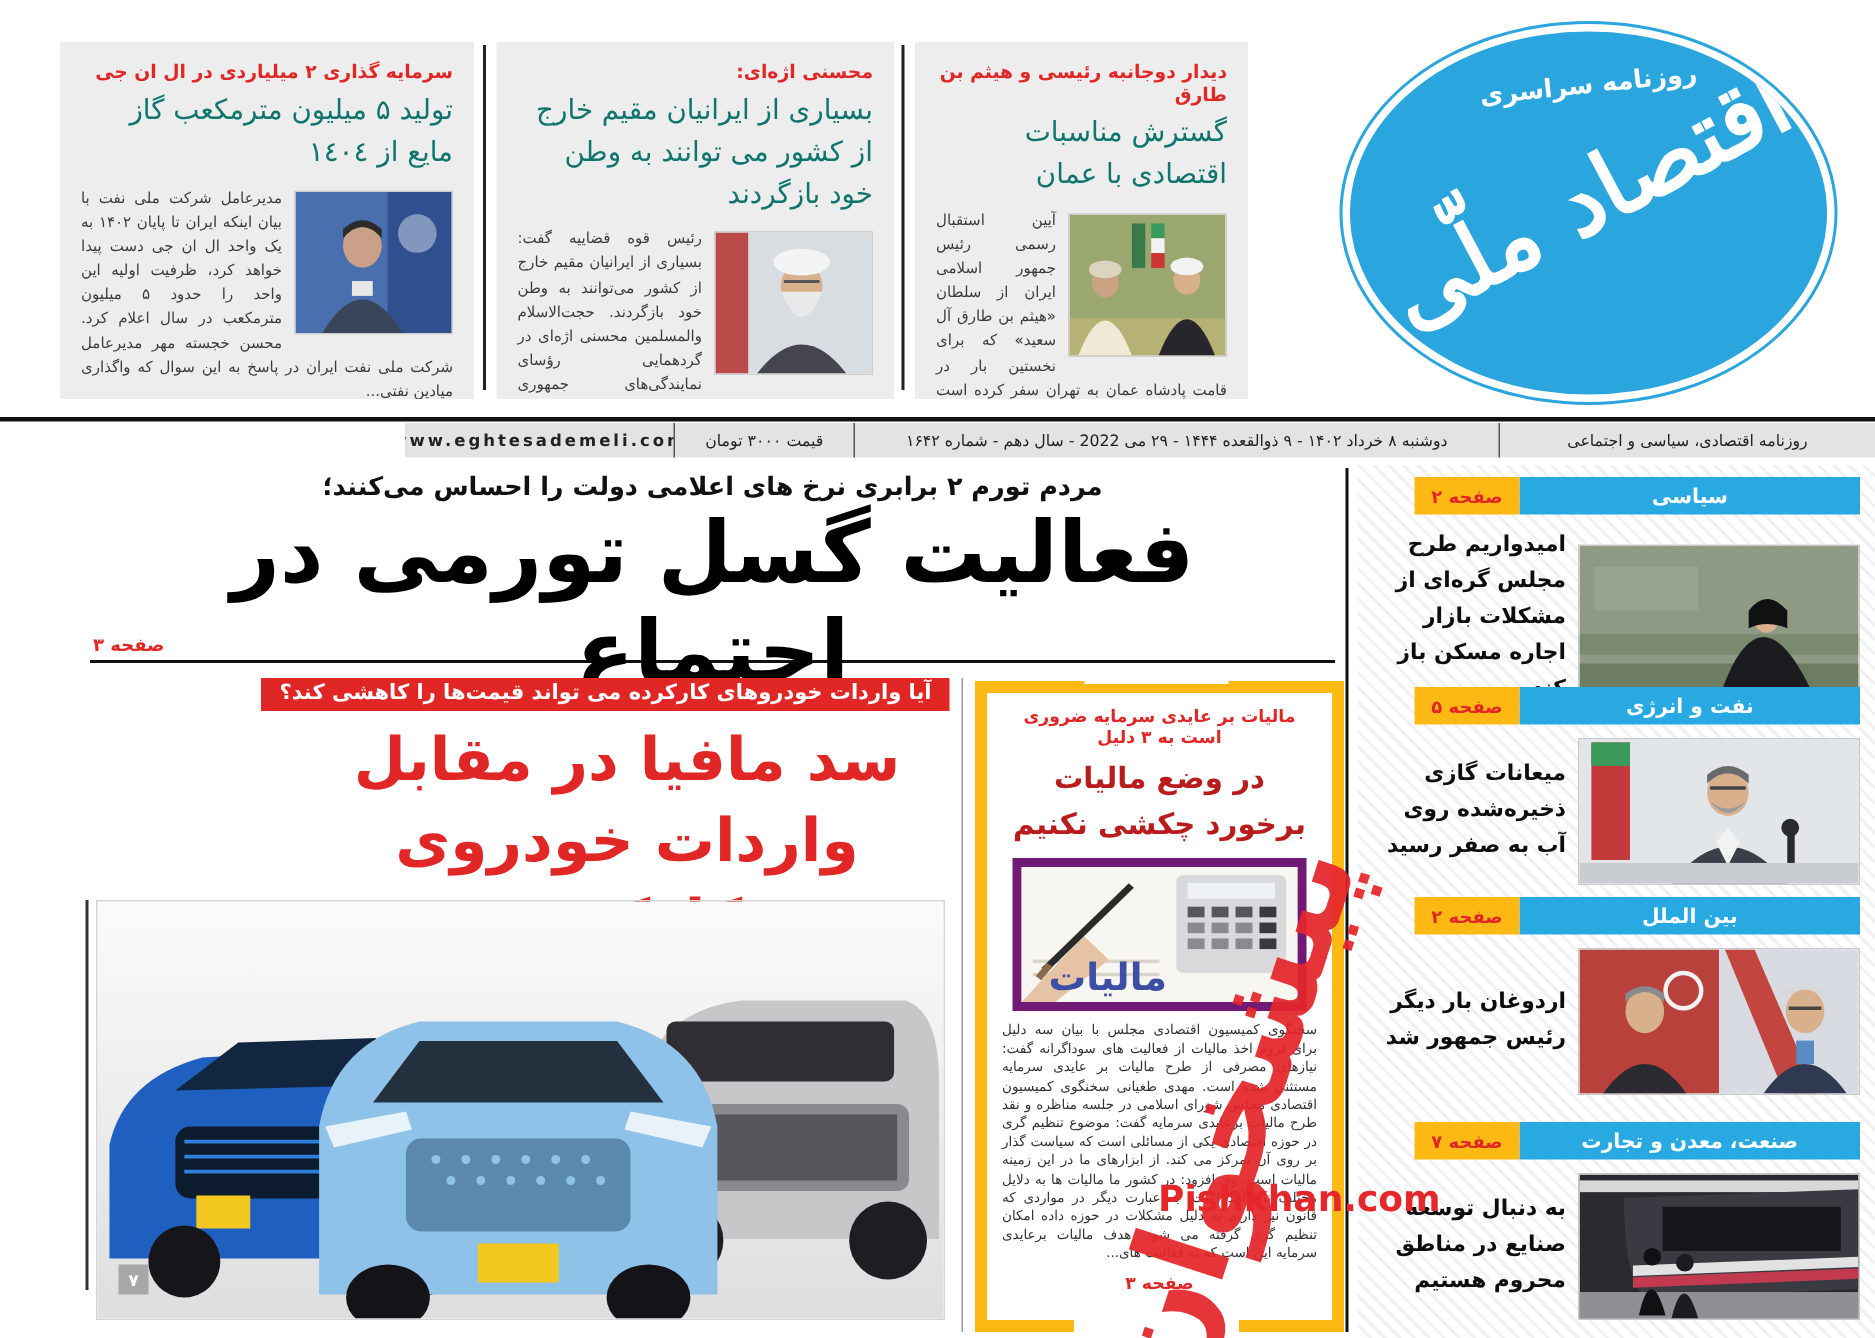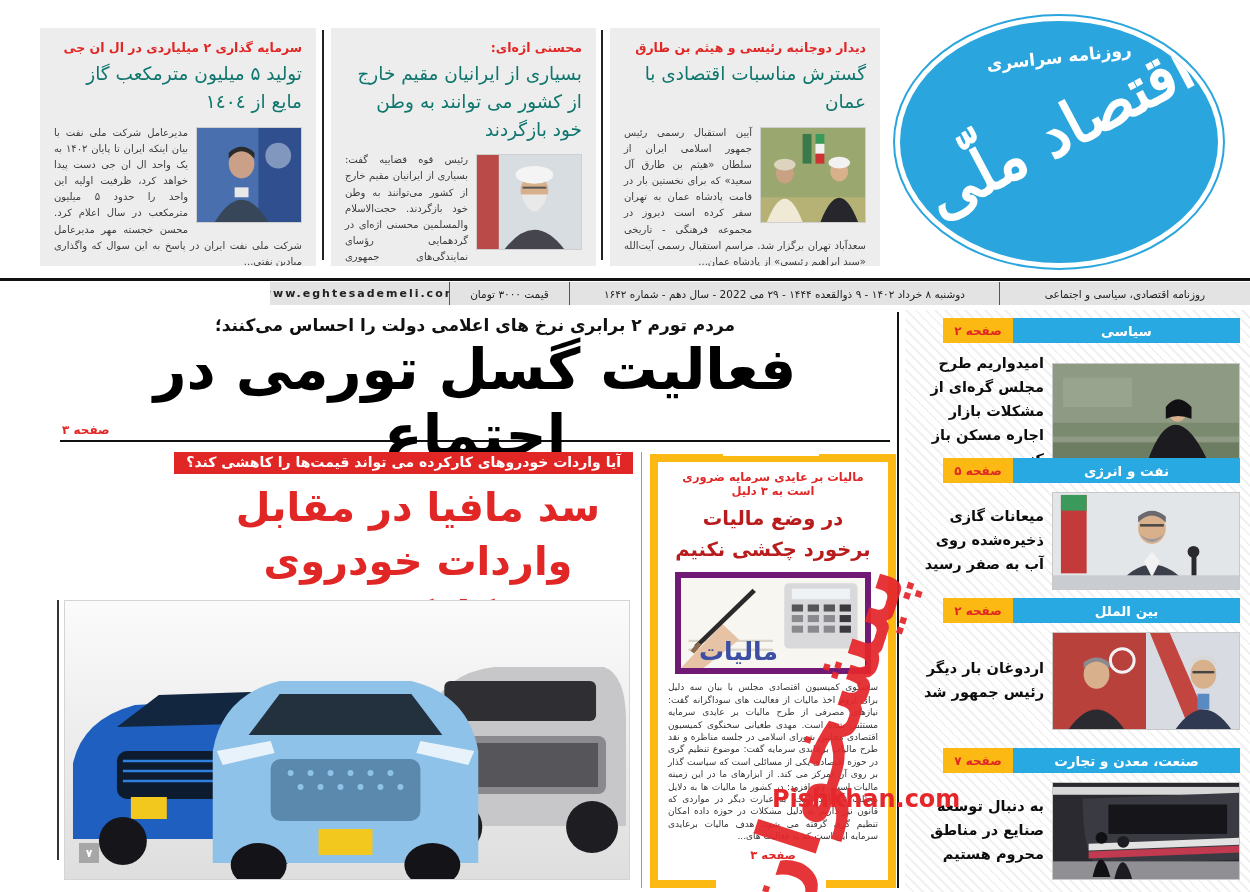--- a/index.html
+++ b/index.html
@@ -6,21 +6,21 @@
   html,body { width:1250px; height:892px; }
   body {
     position:relative; background:#ffffff; overflow:hidden;
     font-family:"DejaVu Sans", sans-serif; direction:rtl; color:#1a1a1a;
   }
   
   .top-article { position:absolute; top:28px; height:238px; background:#ededed;
     padding:12px 14px 8px; overflow:hidden; }
   .top-article.a1 { left:40px;  width:276px; }
   .top-article.a2 { left:331px; width:265px; }
-  .top-article.a3 { left:610px; width:270px; }
+  .top-article.a3 { left:610px; width:222px; }
   .vsep-top { position:absolute; top:30px; height:230px; width:1.5px; background:#222; }
   .kicker { color:#e12726; font-weight:bold; font-size:12.5px; text-align:right; margin-bottom:5px; }
   .ta-headline { font-size:18.5px; font-weight:normal; color:#0f766e; text-align:right;
     line-height:1.5; margin-bottom:9px; }
   .ta-body { font-size:10px; color:#3c3c3c; text-align:justify; line-height:1.62; }
   .article-photo { float:right; width:106px; height:96px; margin:2px 0 4px 8px;
     border:1px solid #cfcfcf; }
   .article-photo svg { display:block; width:100%; height:100%; }
   
   .masthead { position:absolute; left:893px; top:14px; width:332px; height:256px; }

